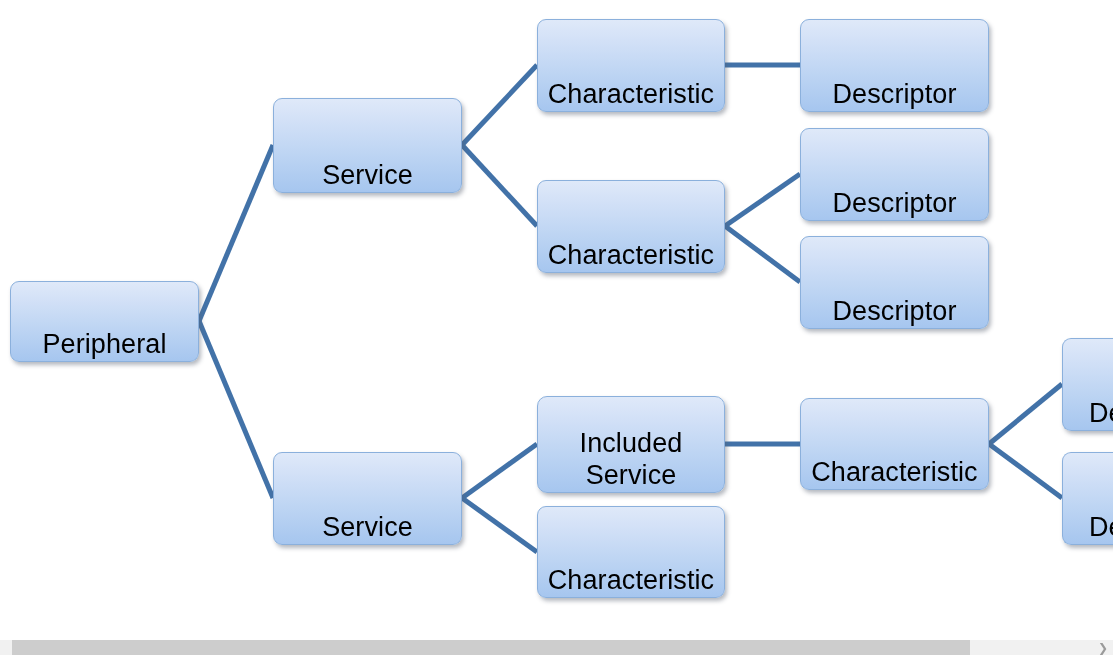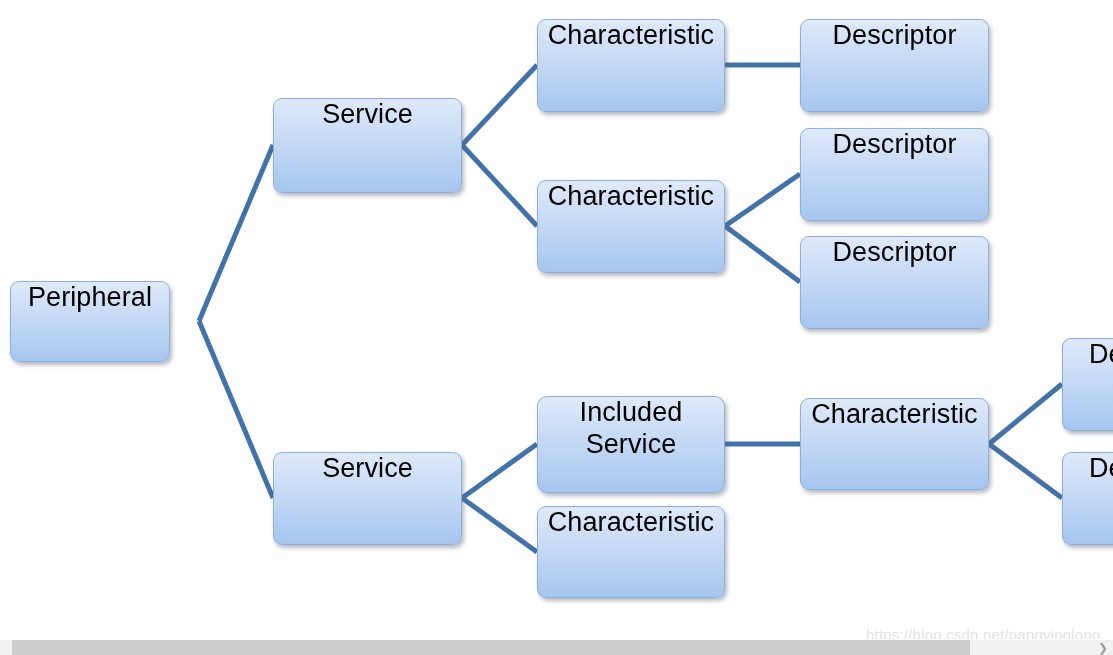--- a/index.html
+++ b/index.html
@@ -31,21 +31,21 @@
     pointer-events: none;
   }
   .node {
     position: absolute;
     box-sizing: border-box;
     border: 1px solid #8bb0dc;
     border-radius: 9px;
     background: linear-gradient(to bottom, #dfe9f9 0%, #d3e1f7 22%, #bed5f3 58%, #a6c6ef 100%);
     box-shadow: 2px 3px 4px rgba(90, 100, 115, 0.45);
     display: flex;
-    align-items: flex-start;
+    align-items: flex-end;
     justify-content: center;
     text-align: center;
     color: #000000;
     font-size: 27px;
     line-height: 1.18;
     letter-spacing: 0.1px;
     -webkit-font-smoothing: antialiased;
   }
   .node .label {
     display: block;
@@ -123,21 +123,21 @@
           <line x1="725" y1="226" x2="800" y2="282" stroke="#4272a8" stroke-width="5" stroke-linecap="butt"></line>
           <line x1="462" y1="498" x2="537" y2="444" stroke="#4272a8" stroke-width="5" stroke-linecap="butt"></line>
           <line x1="462" y1="498" x2="537" y2="552" stroke="#4272a8" stroke-width="5" stroke-linecap="butt"></line>
           <line x1="725" y1="444" x2="800" y2="444" stroke="#4272a8" stroke-width="5" stroke-linecap="butt"></line>
           <line x1="989" y1="444" x2="1062" y2="384" stroke="#4272a8" stroke-width="5" stroke-linecap="butt"></line>
           <line x1="989" y1="444" x2="1062" y2="498" stroke="#4272a8" stroke-width="5" stroke-linecap="butt"></line>
         </g>
     </svg>
 
     <div id="nodes">
-        <div class="node" style="left: 10px; top: 281px; width: 160px; height: 81px; font-size: 27px;">
+        <div class="node" style="left: 10px; top: 281px; width: 189px; height: 81px; font-size: 27px;">
           <span class="label">Peripheral</span>
         </div>
         <div class="node" style="left: 273px; top: 98px; width: 189px; height: 95px; font-size: 27px;">
           <span class="label">Service</span>
         </div>
         <div class="node" style="left: 537px; top: 19px; width: 188px; height: 93px; font-size: 27px;">
           <span class="label">Characteristic</span>
         </div>
         <div class="node" style="left: 800px; top: 19px; width: 189px; height: 93px; font-size: 27px;">
           <span class="label">Descriptor</span>
@@ -167,20 +167,19 @@
         <div class="node clipped" style="left: 1062px; top: 338px; width: 110px; height: 93px; font-size: 27px;">
           <span class="label">Descriptor</span>
         </div>
         <div class="node clipped" style="left: 1062px; top: 452px; width: 110px; height: 93px; font-size: 27px;">
           <span class="label">Descriptor</span>
         </div>
       </div>
 
   </div>
 
-  <div id="watermark" style="left: 866px; top: 626px;">https://blog.csdn.net/pangyinglong</div>
 
   <div id="hscrollbar">
     <div id="hscroll-thumb" style="left: 12px; width: 958px;"></div>
     <div id="hscroll-right-arrow">❯</div>
   </div>
 
 </div>
 
 </body></html>

